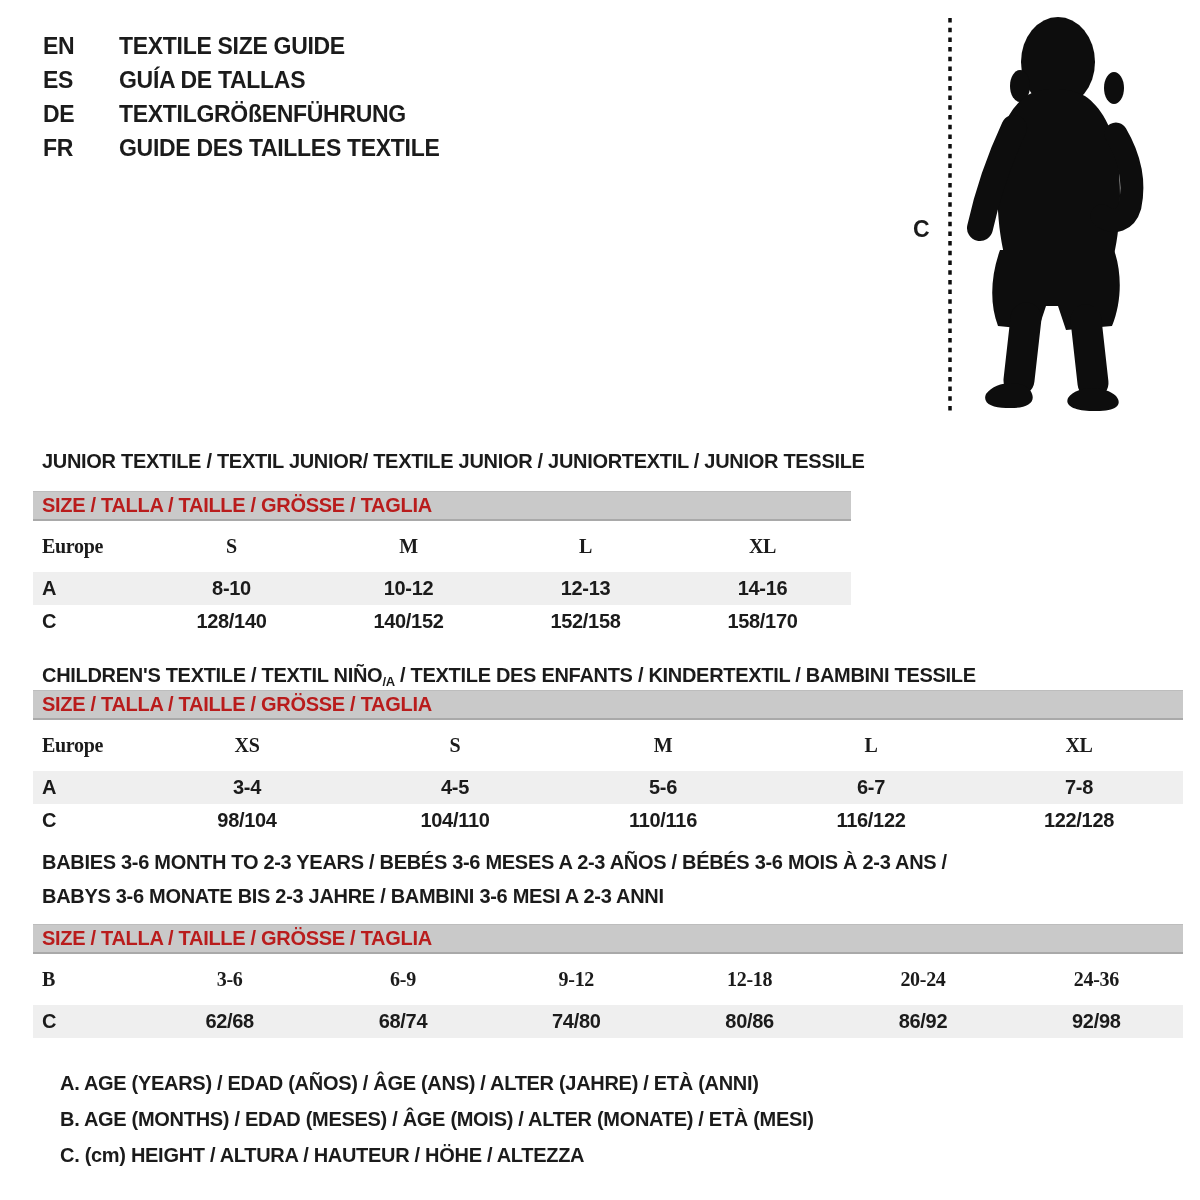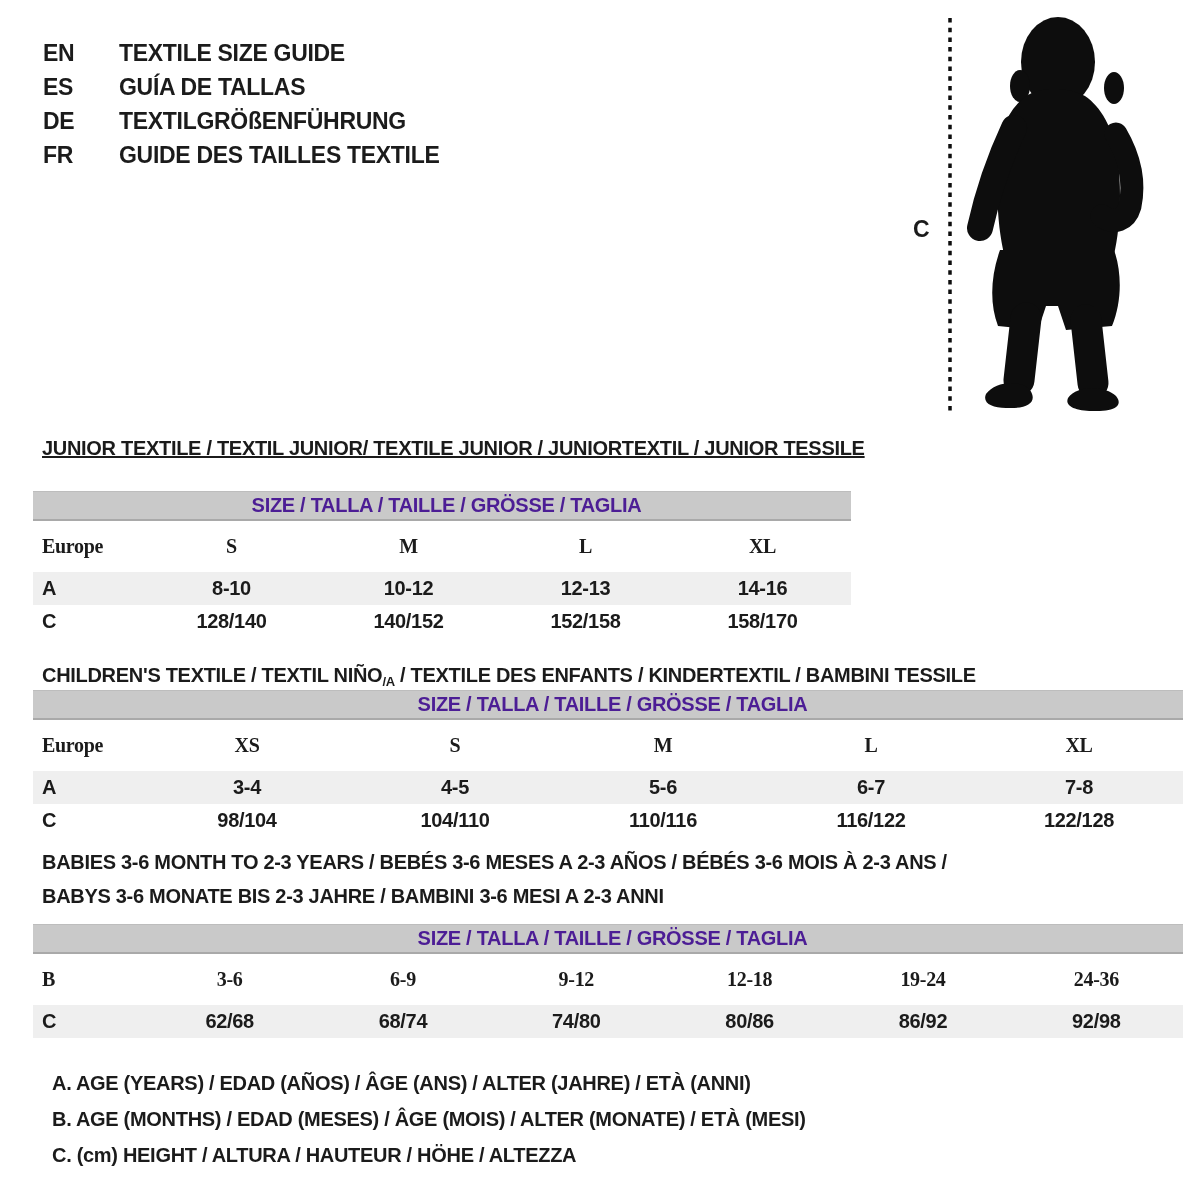--- a/index.html
+++ b/index.html
@@ -3,42 +3,42 @@
 <meta charset="utf-8">
 <style>
   html,body{margin:0;padding:0;background:#fff;}
   .canvas{
     position:relative;width:1200px;height:1200px;background:#ffffff;
     font-family:"Liberation Sans",sans-serif;font-weight:700;color:#1b1b1b;
     overflow:hidden;letter-spacing:-0.3px;
   }
   
   .lang-block{position:absolute;left:43px;top:33px;}
-  .lang-row{display:flex;align-items:flex-end;height:34px;}
+  .lang-row{display:flex;align-items:flex-start;height:34px;}
   .lang-code{width:76px;font-size:23px;}
   .lang-label{font-size:23px;white-space:nowrap;}
   
   .figure-svg{position:absolute;left:900px;top:10px;width:260px;height:410px;}
   .c-label{position:absolute;left:913px;top:216px;font-size:23px;}
   
   .section-title{position:absolute;left:42px;font-size:20px;white-space:nowrap;}
   .section-title .sub{font-size:13px;vertical-align:-4px;}
   
   .size-table{position:absolute;left:33px;border-collapse:collapse;table-layout:fixed;}
   .size-table td{font-size:20px;text-align:center;vertical-align:middle;padding:0;letter-spacing:-0.3px;}
   .size-table td.first{text-align:left;padding-left:9px;}
   .bar-row td{
     background:#c9c9c9;border-top:1px solid #bdbdbd;border-bottom:2px solid #a9a9a9;
-    text-align:center;padding-left:9px;height:27px;font-size:20px;color:#4c1d95;
+    text-align:left;padding-left:9px;height:27px;font-size:20px;color:#b91c1c;
   }
   .data-row{height:33px;}
   .data-row.tall{height:52px;font-family:Liberation Serif, serif;}
   .stripe td{background:#efefef;}
   
-  .legend{position:absolute;left:52px;top:1072px;}
+  .legend{position:absolute;left:60px;top:1072px;}
   .legend-line{font-size:20px;height:36px;white-space:nowrap;}
 </style>
 </head>
 <body>
 
 <div class="canvas">
 
   <div class="lang-block">
     <div class="lang-row">
       <span class="lang-code">EN</span>
@@ -69,21 +69,21 @@
       <path d="M216,124 C230,148 235,172 230,196 C226,210 214,215 202,206" fill="none" stroke="#0d0d0d" stroke-width="23" stroke-linecap="round"></path>
       <path d="M100,240 C90,268 90,295 98,316 L138,320 L146,296 L158,296 L166,320 L212,316 C222,292 222,262 214,240 Z"></path>
       <path d="M126,308 L119,370" fill="none" stroke="#0d0d0d" stroke-width="31" stroke-linecap="round"></path>
       <path d="M186,310 L193,373" fill="none" stroke="#0d0d0d" stroke-width="31" stroke-linecap="round"></path>
       <path d="M86,384 C96,370 122,370 130,380 C138,392 128,399 106,398 C92,398 82,393 86,384 Z"></path>
       <path d="M168,388 C178,374 206,376 216,386 C224,396 214,402 192,401 C178,401 164,397 168,388 Z"></path>
     </g>
   </svg>
   <span class="c-label">C</span>
 
-  <div class="section-title" style="top:437px;text-decoration:underline;">JUNIOR TEXTILE / TEXTIL JUNIOR/ TEXTILE JUNIOR / JUNIORTEXTIL / JUNIOR TESSILE</div>
+  <div class="section-title" style="top:450px;">JUNIOR TEXTILE / TEXTIL JUNIOR/ TEXTILE JUNIOR / JUNIORTEXTIL / JUNIOR TESSILE</div>
   <table class="size-table" style="top:491px;width:818px;">
     <colgroup>
         <col style="width:110px">
         <col>
         <col>
         <col>
         <col>
       </colgroup>
     <tbody>
         <tr class="bar-row">
@@ -171,21 +171,21 @@
     <tbody>
         <tr class="bar-row">
       <td colspan="7">SIZE / TALLA / TAILLE / GRÖSSE / TAGLIA</td>
     </tr>
     <tr class="data-row tall">
       <td class="first">B</td>
       <td>3-6</td>
       <td>6-9</td>
       <td>9-12</td>
       <td>12-18</td>
-      <td>19-24</td>
+      <td>20-24</td>
       <td>24-36</td>
     </tr>
     <tr class="data-row stripe">
       <td class="first">C</td>
       <td>62/68</td>
       <td>68/74</td>
       <td>74/80</td>
       <td>80/86</td>
       <td>86/92</td>
       <td>92/98</td>

